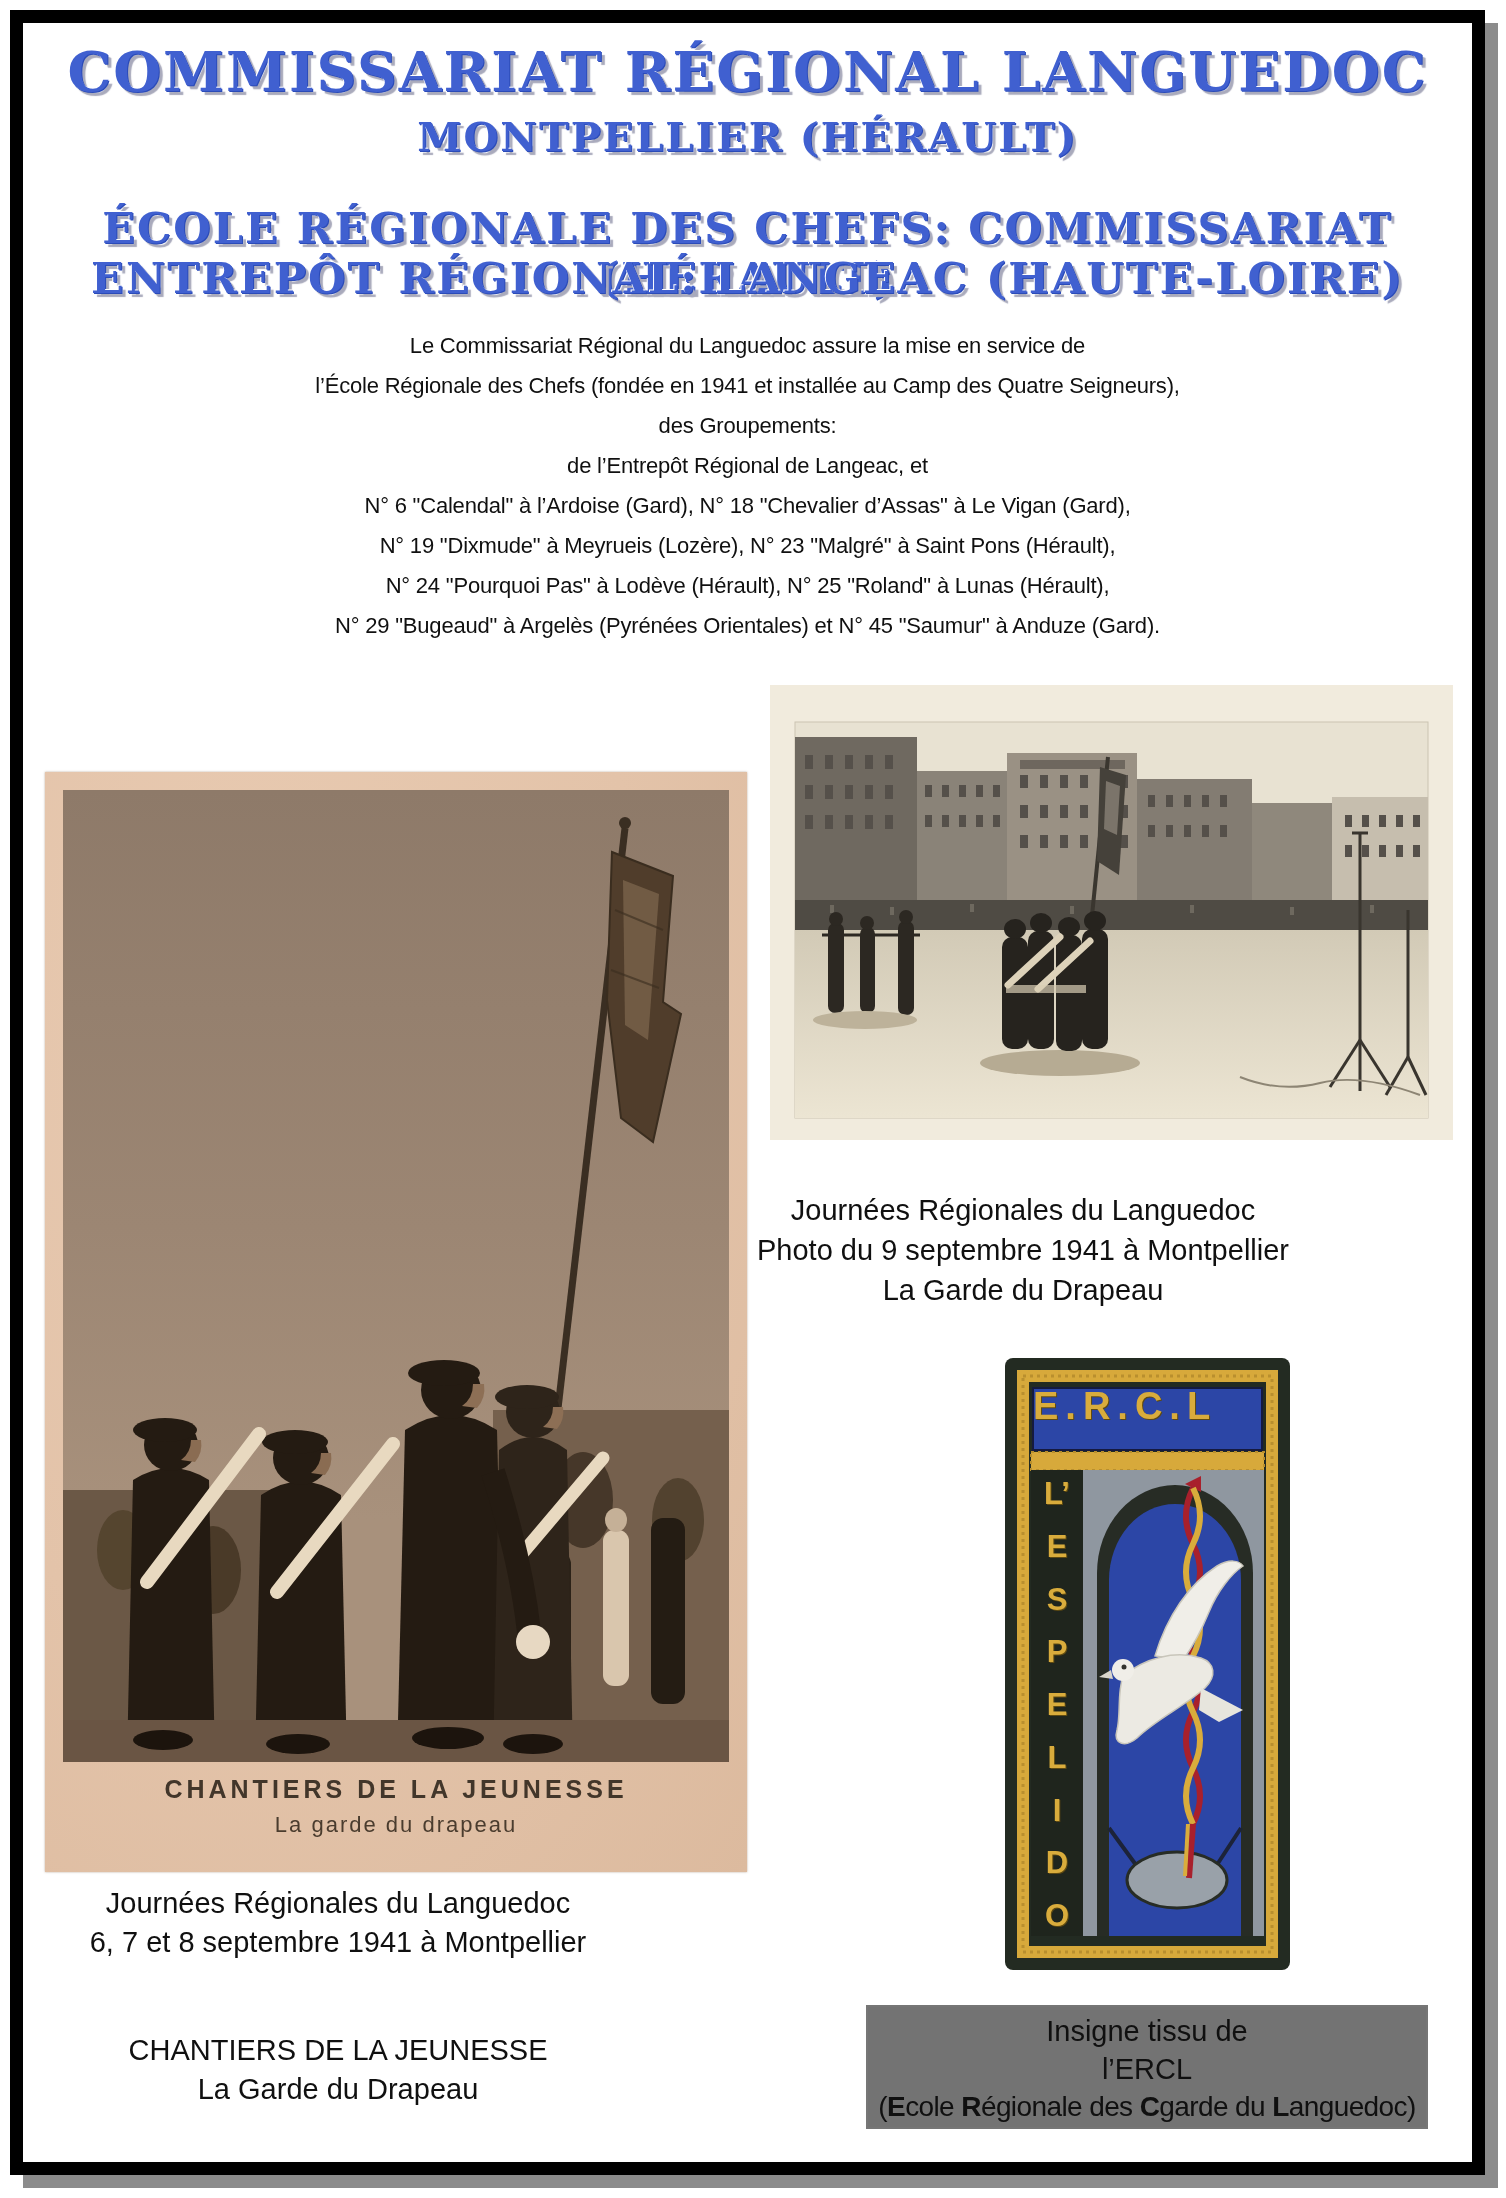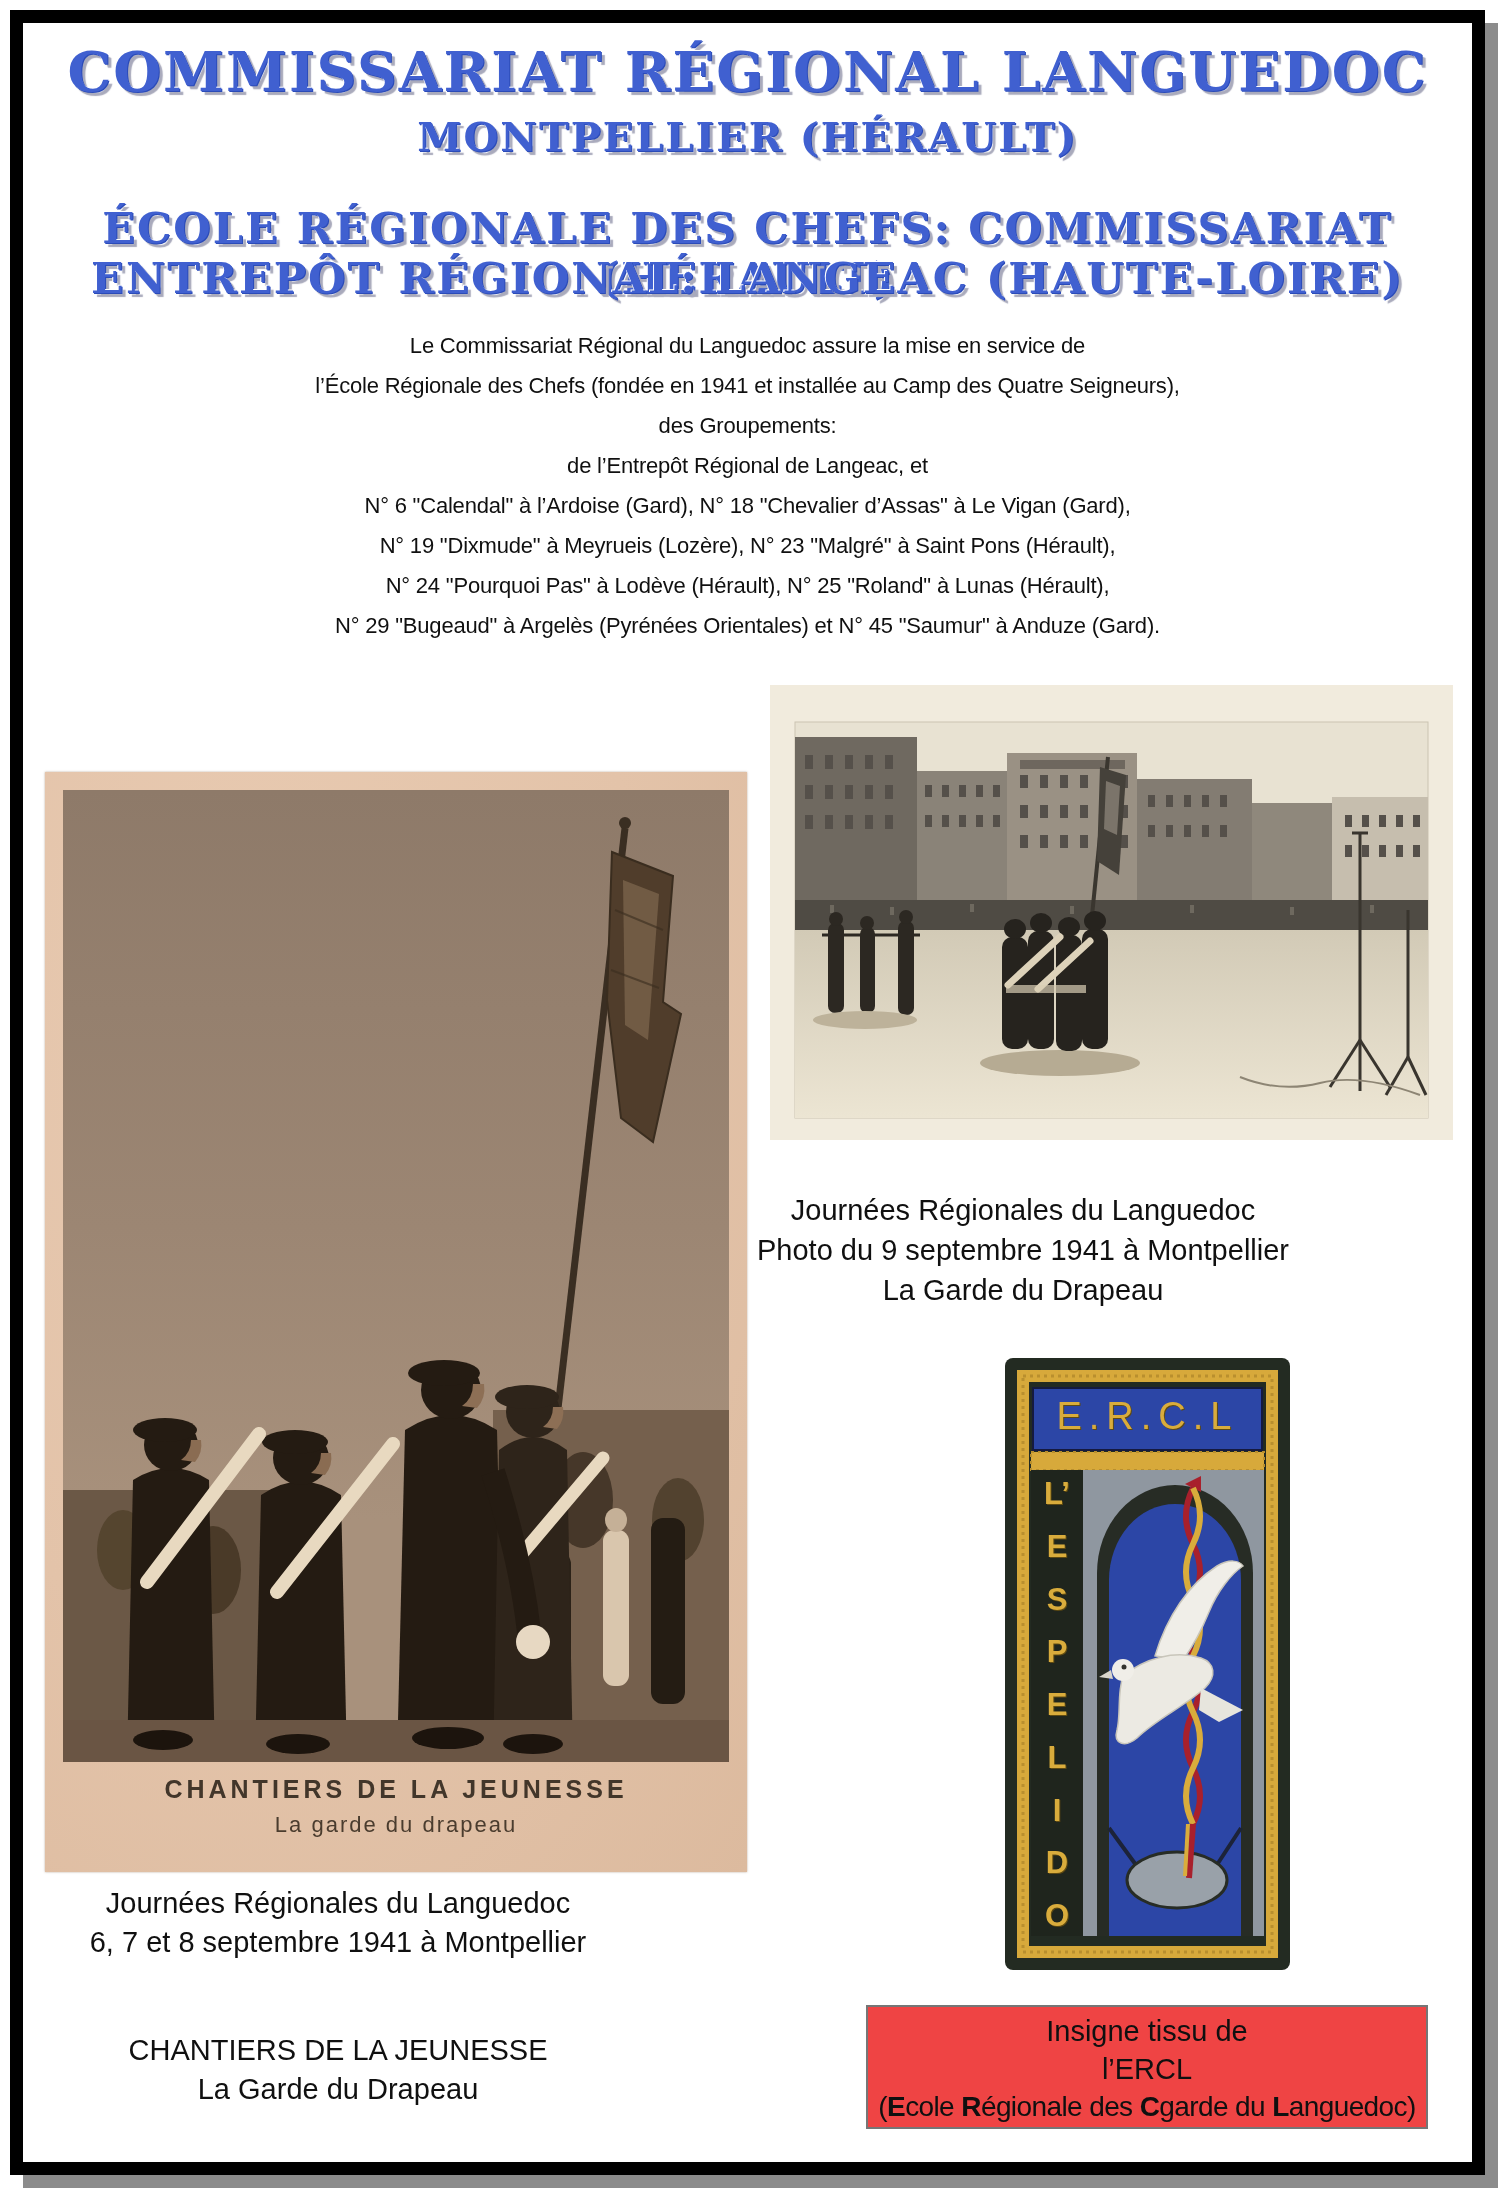--- a/index.html
+++ b/index.html
@@ -38,31 +38,31 @@
     font-size:22px;letter-spacing:2px;color:#4a3c2e;}
 
   .postcard-caption1{position:absolute;left:35px;top:1861px;width:560px;text-align:center;
     font-size:29px;line-height:39px;color:#101010;}
   .postcard-caption2{position:absolute;left:35px;top:2008px;width:560px;text-align:center;
     font-size:29px;line-height:39px;color:#101010;}
 
   
   .badge{position:absolute;left:982px;top:1335px;width:285px;height:612px;}
   .badge svg{display:block;position:absolute;left:0;top:0;}
-  .badge-top-text{position:absolute;left:28px;top:26px;width:229px;height:62px;line-height:64px;
-    text-align:center;font-size:38px;font-weight:normal;color:#d9ac3c;letter-spacing:7px;
+  .badge-top-text{position:absolute;left:28px;top:16px;width:229px;height:62px;line-height:64px;
+    font-size:38px;font-weight:bold;color:#d9ac3c;letter-spacing:7px;
     text-shadow:1px 1px 0 #5e4a12;}
   .badge-side{position:absolute;left:26px;top:118px;width:52px;height:458px;
     display:flex;flex-direction:column;justify-content:space-between;align-items:center;
     font-size:31px;font-weight:bold;color:#d9ac3c;text-shadow:1px 1px 0 #5e4a12;}
 
   
   .insigne-box{position:absolute;left:843px;top:1982px;width:558px;height:115px;
     border:2px solid #767676;text-align:center;font-size:29px;line-height:38px;
-    color:#101010;padding-top:5px;background:#ef4444;}
+    color:#101010;padding-top:5px;background:#737373;}
   .insigne-box .tight{font-size:28px;letter-spacing:-0.6px;}
   .seg-b{font-weight:bold;}
 </style>
 </head>
 <body>
 
 <div class="page">
   <div class="frame">
 
     <div class="title t1">COMMISSARIAT RÉGIONAL LANGUEDOC</div>

